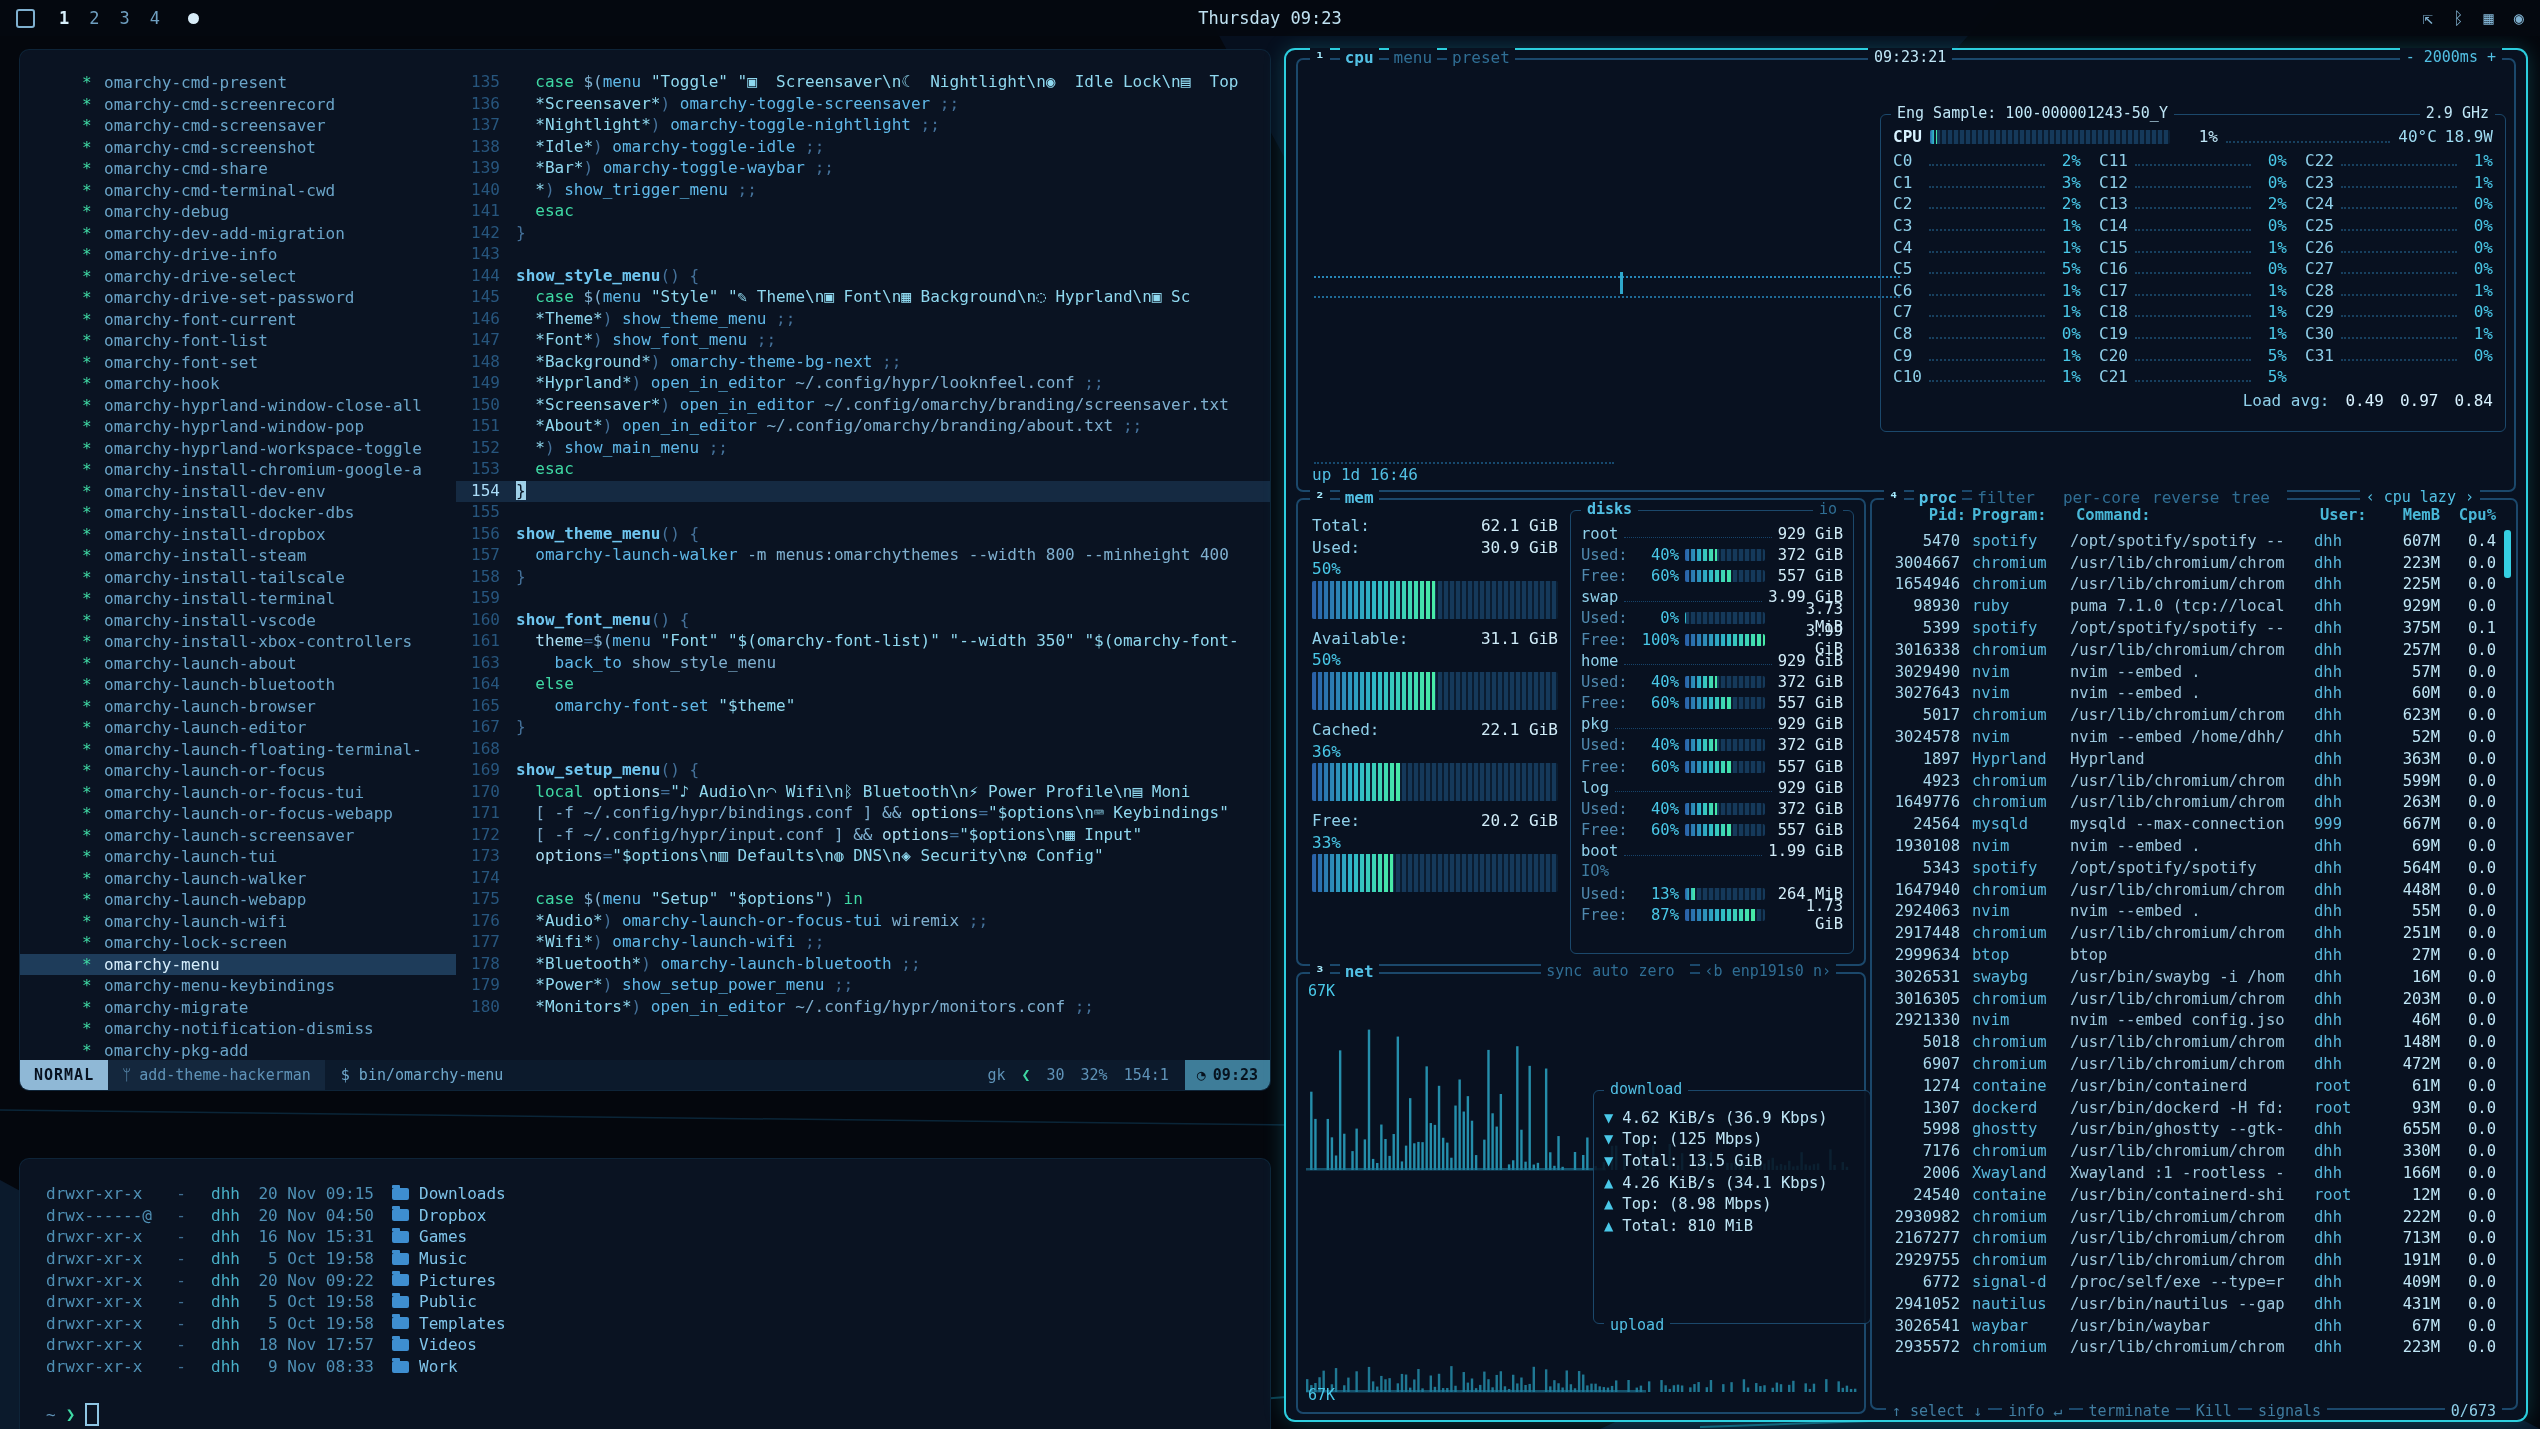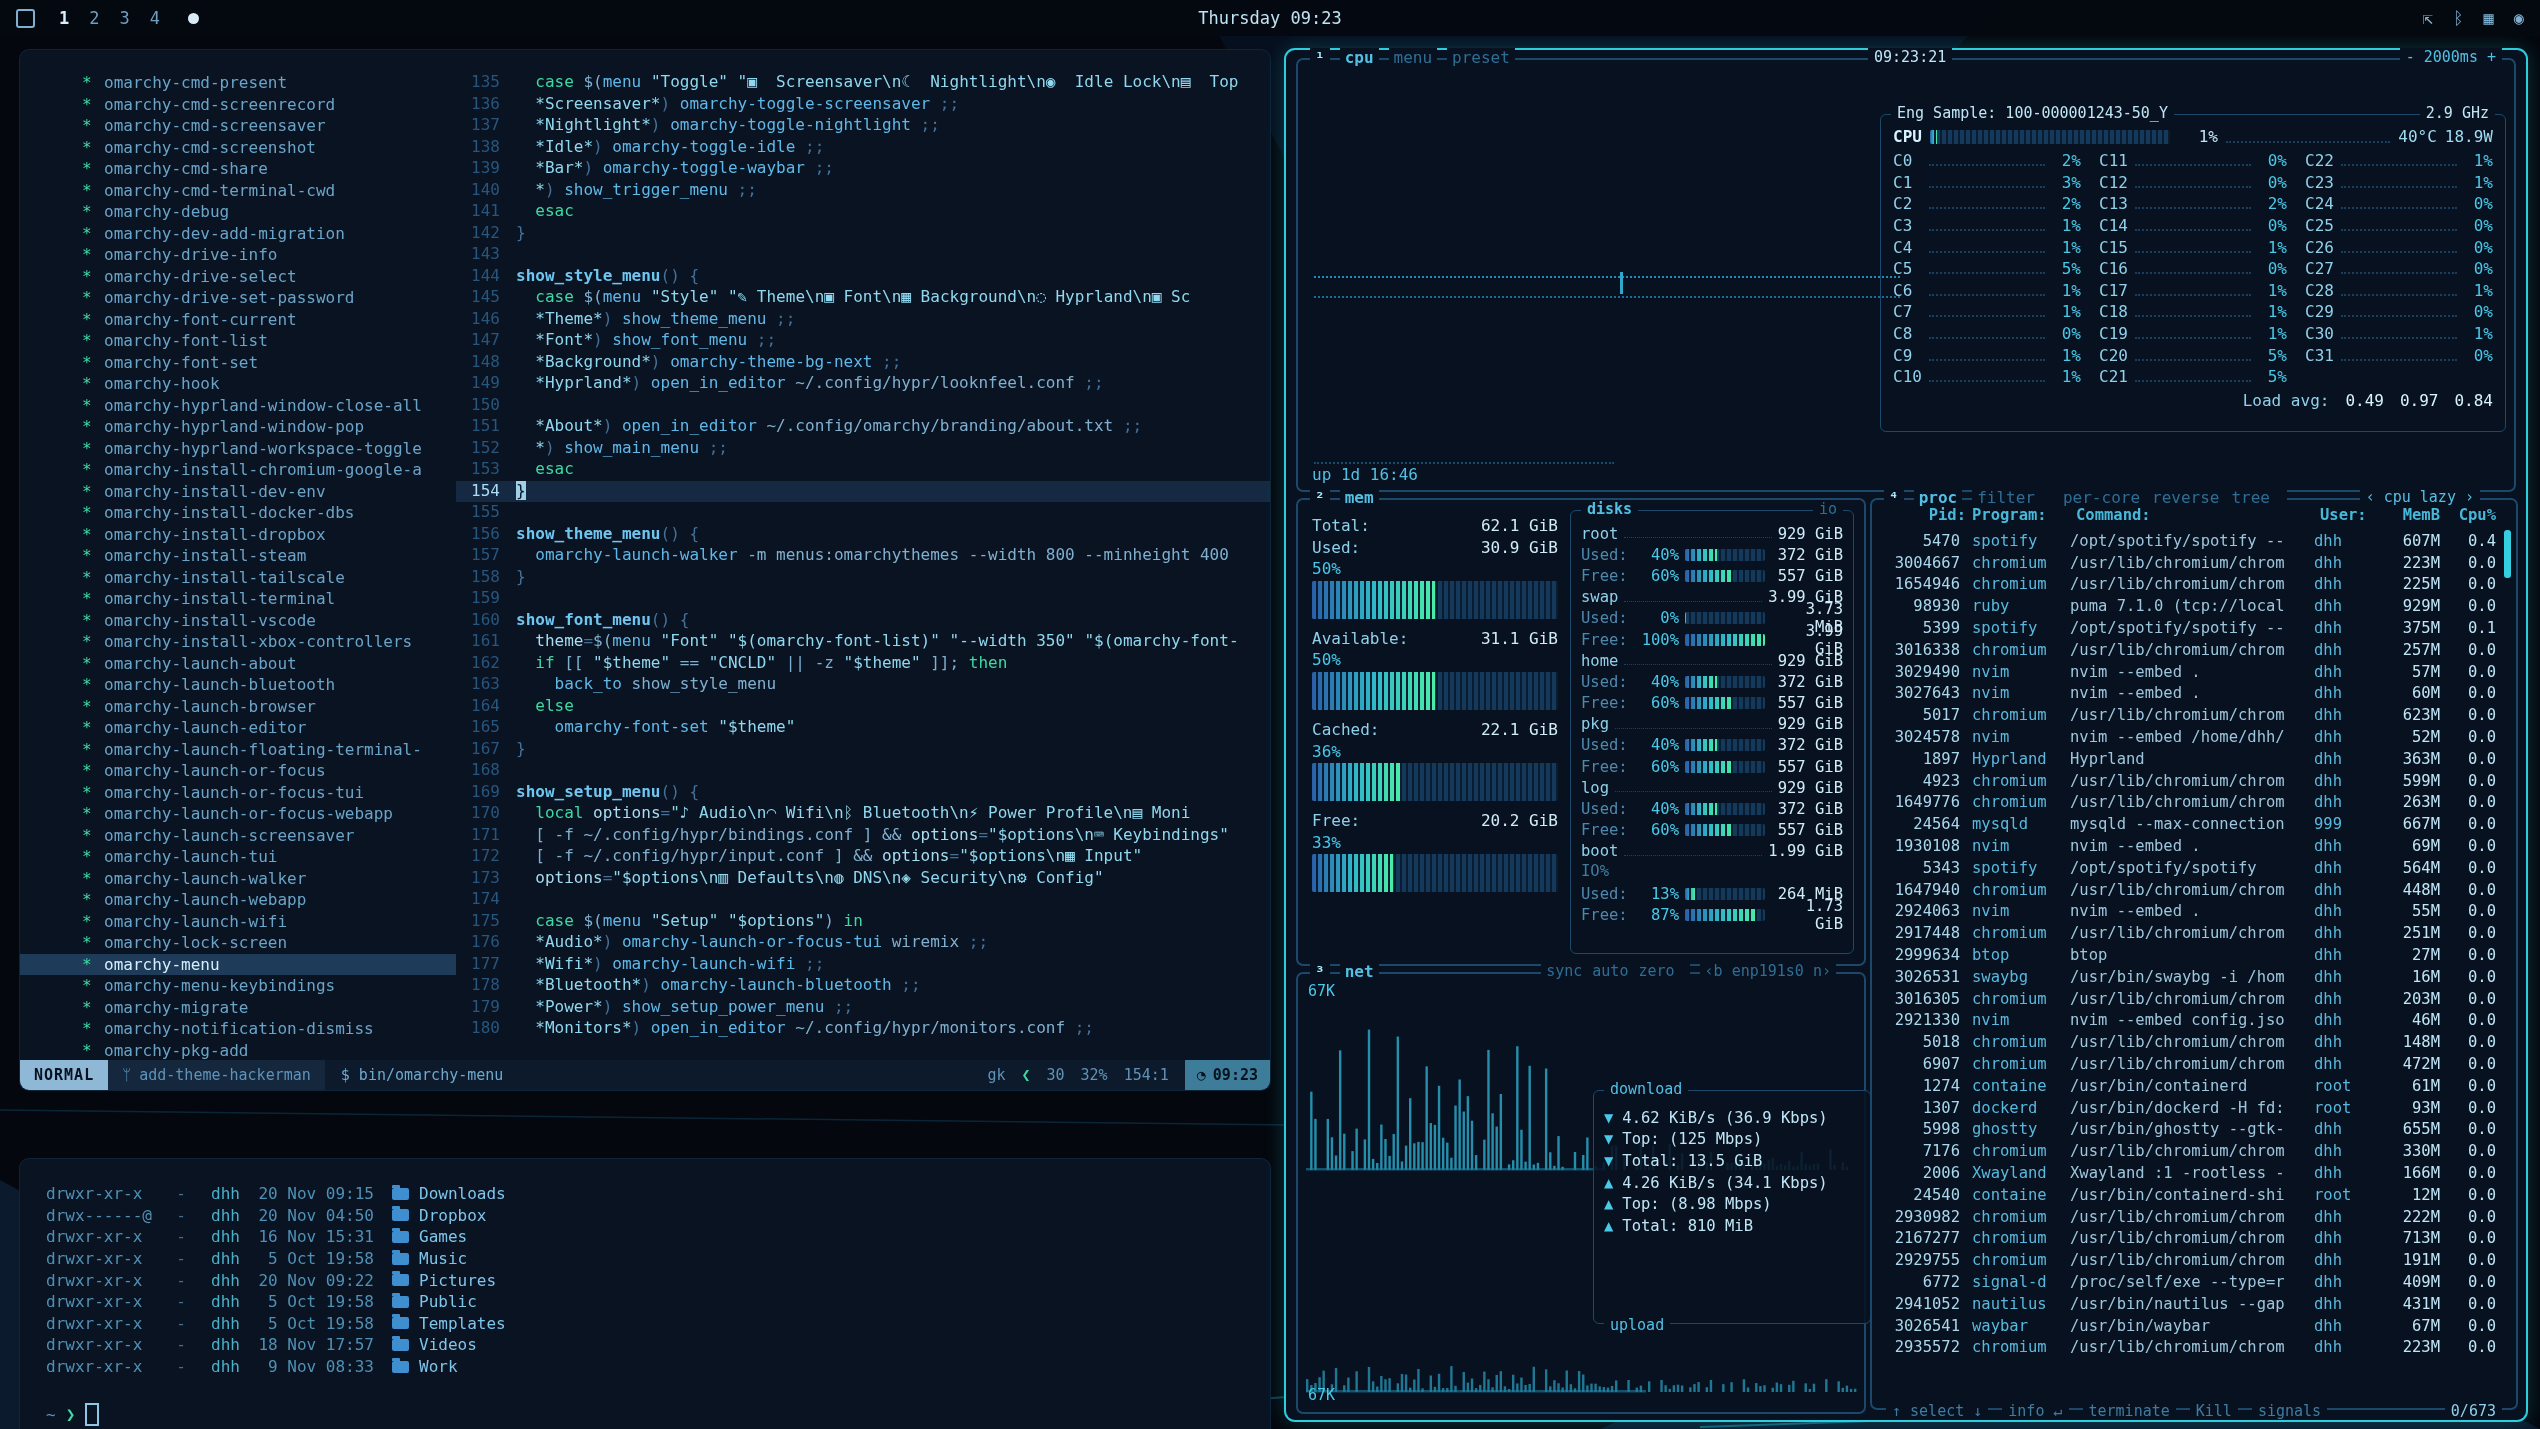--- a/index.html
+++ b/index.html
@@ -224,33 +224,32 @@
       <div class="cline"><span class="lnum">140</span><span class="ctext"><span class="t-p">  </span><span class="t-s">*</span><span class="t-d">) </span><span class="t-b">show_trigger_menu</span><span class="t-d"> ;;</span></span></div>
       <div class="cline"><span class="lnum">141</span><span class="ctext"><span class="t-p">  </span><span class="t-k">esac</span></span></div>
       <div class="cline"><span class="lnum">142</span><span class="ctext"><span class="t-d">}</span></span></div>
       <div class="cline"><span class="lnum">143</span><span class="ctext"></span></div>
       <div class="cline"><span class="lnum">144</span><span class="ctext"><span class="t-f">show_style_menu</span><span class="t-d">() {</span></span></div>
       <div class="cline"><span class="lnum">145</span><span class="ctext"><span class="t-p">  </span><span class="t-k">case</span><span class="t-p"> $(</span><span class="t-b">menu</span><span class="t-p"> </span><span class="t-s">"Style"</span><span class="t-p"> </span><span class="t-s">"✎ Theme\n▣ Font\n▦ Background\n◌ Hyprland\n▣ Sc</span></span></div>
       <div class="cline"><span class="lnum">146</span><span class="ctext"><span class="t-p">  </span><span class="t-s">*Theme*</span><span class="t-d">) </span><span class="t-b">show_theme_menu</span><span class="t-d"> ;;</span></span></div>
       <div class="cline"><span class="lnum">147</span><span class="ctext"><span class="t-p">  </span><span class="t-s">*Font*</span><span class="t-d">) </span><span class="t-b">show_font_menu</span><span class="t-d"> ;;</span></span></div>
       <div class="cline"><span class="lnum">148</span><span class="ctext"><span class="t-p">  </span><span class="t-s">*Background*</span><span class="t-d">) </span><span class="t-b">omarchy-theme-bg-next</span><span class="t-d"> ;;</span></span></div>
       <div class="cline"><span class="lnum">149</span><span class="ctext"><span class="t-p">  </span><span class="t-s">*Hyprland*</span><span class="t-d">) </span><span class="t-b">open_in_editor</span><span class="t-p"> ~/.config/hypr/looknfeel.conf</span><span class="t-d"> ;;</span></span></div>
-      <div class="cline"><span class="lnum">150</span></div>
+      <div class="cline"><span class="lnum">150</span><span class="ctext"><span class="t-p">  </span><span class="t-s">*Screensaver*</span><span class="t-d">) </span><span class="t-b">open_in_editor</span><span class="t-p"> ~/.config/omarchy/branding/screensaver.txt</span></span></div>
       <div class="cline"><span class="lnum">151</span><span class="ctext"><span class="t-p">  </span><span class="t-s">*About*</span><span class="t-d">) </span><span class="t-b">open_in_editor</span><span class="t-p"> ~/.config/omarchy/branding/about.txt</span><span class="t-d"> ;;</span></span></div>
       <div class="cline"><span class="lnum">152</span><span class="ctext"><span class="t-p">  </span><span class="t-s">*</span><span class="t-d">) </span><span class="t-b">show_main_menu</span><span class="t-d"> ;;</span></span></div>
       <div class="cline"><span class="lnum">153</span><span class="ctext"><span class="t-p">  </span><span class="t-k">esac</span></span></div>
       <div class="cline cur"><span class="lnum">154</span><span class="ctext"><span class="t-d curblock">}</span></span></div>
       <div class="cline"><span class="lnum">155</span><span class="ctext"></span></div>
       <div class="cline"><span class="lnum">156</span><span class="ctext"><span class="t-f">show_theme_menu</span><span class="t-d">() {</span></span></div>
       <div class="cline"><span class="lnum">157</span><span class="ctext"><span class="t-p">  </span><span class="t-b">omarchy-launch-walker</span><span class="t-p"> -m menus:omarchythemes --width 800 --minheight 400</span></span></div>
       <div class="cline"><span class="lnum">158</span><span class="ctext"><span class="t-d">}</span></span></div>
       <div class="cline"><span class="lnum">159</span><span class="ctext"></span></div>
       <div class="cline"><span class="lnum">160</span><span class="ctext"><span class="t-f">show_font_menu</span><span class="t-d">() {</span></span></div>
       <div class="cline"><span class="lnum">161</span><span class="ctext"><span class="t-p">  </span><span class="t-v">theme</span><span class="t-d">=</span><span class="t-p">$(</span><span class="t-b">menu</span><span class="t-p"> </span><span class="t-s">"Font"</span><span class="t-p"> </span><span class="t-s">"$(omarchy-font-list)"</span><span class="t-p"> </span><span class="t-s">"--width 350"</span><span class="t-p"> </span><span class="t-s">"$(omarchy-font-</span></span></div>
-      <div class="cline"><span class="lnum">162</span><span class="ctext"><span class="t-p">  </span><span class="t-k">if</span><span class="t-p"> [[ </span><span class="t-s">"$theme"</span><span class="t-p"> == </span><span class="t-s">"CNCLD"</span><span class="t-p"> || -z </span><span class="t-s">"$theme"</span><span class="t-p"> ]]; </span><span class="t-k">then</span></span></div>
       <div class="cline"><span class="lnum">163</span><span class="ctext"><span class="t-p">    </span><span class="t-b">back_to</span><span class="t-p"> show_style_menu</span></span></div>
       <div class="cline"><span class="lnum">164</span><span class="ctext"><span class="t-p">  </span><span class="t-k">else</span></span></div>
       <div class="cline"><span class="lnum">165</span><span class="ctext"><span class="t-p">    </span><span class="t-b">omarchy-font-set</span><span class="t-p"> </span><span class="t-s">"$theme"</span></span></div>
       <div class="cline"><span class="lnum">167</span><span class="ctext"><span class="t-d">}</span></span></div>
       <div class="cline"><span class="lnum">168</span><span class="ctext"></span></div>
       <div class="cline"><span class="lnum">169</span><span class="ctext"><span class="t-f">show_setup_menu</span><span class="t-d">() {</span></span></div>
       <div class="cline"><span class="lnum">170</span><span class="ctext"><span class="t-p">  </span><span class="t-k">local</span><span class="t-p"> </span><span class="t-v">options</span><span class="t-d">=</span><span class="t-s">"♪ Audio\n◠ Wifi\nᛒ Bluetooth\n⚡ Power Profile\n▤ Moni</span></span></div>
       <div class="cline"><span class="lnum">171</span><span class="ctext"><span class="t-p">  [ -f ~/.config/hypr/bindings.conf ] &amp;&amp; </span><span class="t-v">options</span><span class="t-d">=</span><span class="t-s">"$options\n⌨ Keybindings"</span></span></div>
       <div class="cline"><span class="lnum">172</span><span class="ctext"><span class="t-p">  [ -f ~/.config/hypr/input.conf ] &amp;&amp; </span><span class="t-v">options</span><span class="t-d">=</span><span class="t-s">"$options\n▦ Input"</span></span></div>
       <div class="cline"><span class="lnum">173</span><span class="ctext"><span class="t-p">  </span><span class="t-v">options</span><span class="t-d">=</span><span class="t-s">"$options\n▥ Defaults\n◍ DNS\n◈ Security\n⚙ Config"</span></span></div>

